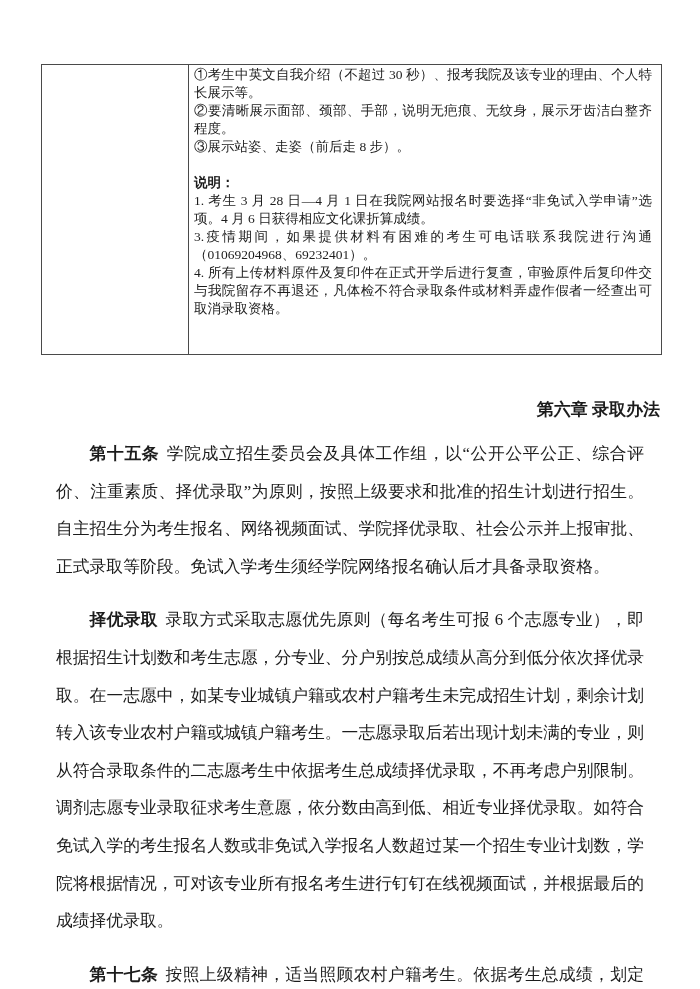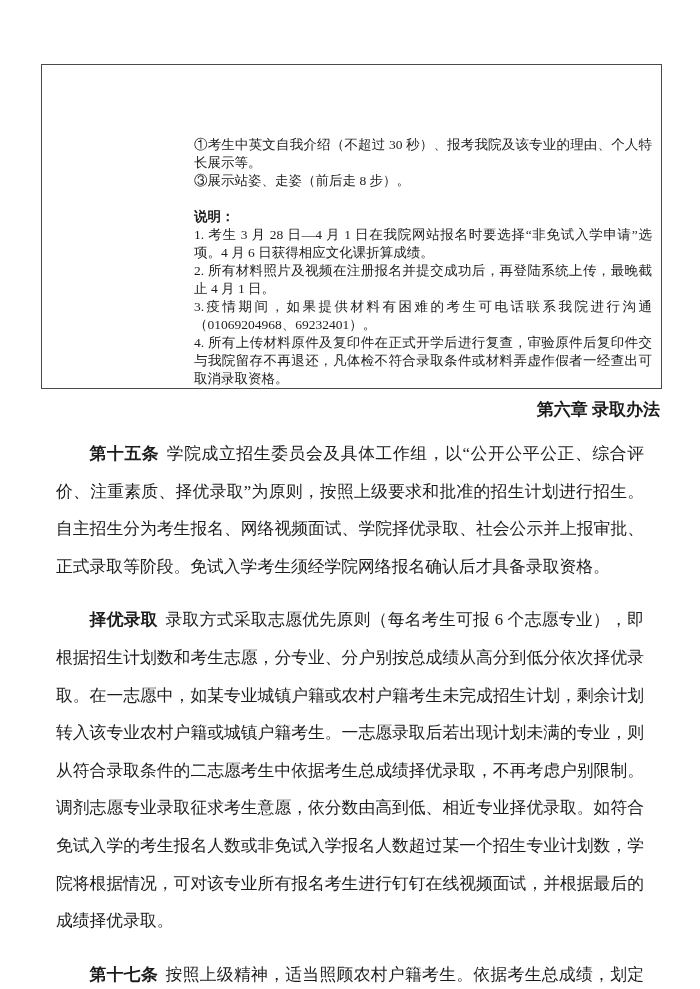--- a/index.html
+++ b/index.html
@@ -11,25 +11,24 @@
     font-family: "Liberation Serif", "DejaVu Serif", serif;
     color: #1c1c1c;
     overflow: hidden;
   }
   
   .doc-table {
     position: absolute;
     left: 41px;
     top: 64px;
     width: 621px;
-    height: 325px;
+    height: 291px;
     border: 1px solid #4a4a4a;
     box-sizing: border-box;
     display: flex;
-    align-items: flex-end;
   }
   .cell-left {
     width: 147px;
     border-right: 1px solid #4a4a4a;
     box-sizing: border-box;
     flex: none;
   }
   .cell-right {
     flex: 1;
     box-sizing: border-box;
@@ -72,25 +71,25 @@
 </style>
 </head>
 <body>
 
 <div class="page">
 
   <div class="doc-table">
     <div class="cell-left"></div>
     <div class="cell-right">
       <div class="tline">①考生中英文自我介绍（不超过 30 秒）、报考我院及该专业的理由、个人特长展示等。</div>
+      <div class="tline">②要清晰展示面部、颈部、手部，说明无疤痕、无纹身，展示牙齿洁白整齐程度。</div>
       <div class="tline">③展示站姿、走姿（前后走 8 步）。</div>
       <div class="blank-line"></div>
       <div class="tline notes-label">说明：</div>
       <div class="tline">1. 考生 3 月 28 日—4 月 1 日在我院网站报名时要选择“非免试入学申请”选项。4 月 6 日获得相应文化课折算成绩。</div>
-      <div class="tline">2. 所有材料照片及视频在注册报名并提交成功后，再登陆系统上传，最晚截止 4 月 1 日。</div>
       <div class="tline">3.疫情期间，如果提供材料有困难的考生可电话联系我院进行沟通（01069204968、69232401）。</div>
       <div class="tline">4. 所有上传材料原件及复印件在正式开学后进行复查，审验原件后复印件交与我院留存不再退还，凡体检不符合录取条件或材料弄虚作假者一经查出可取消录取资格。</div>
     </div>
   </div>
 
   <div class="content">
     <h2 class="chapter-heading">第六章 录取办法</h2>
 
     <p class="article">
       <span class="art-label">第十五条</span><span>学院成立招生委员会及具体工作组，以“公开公平公正、综合评价、注重素质、择优录取”为原则，按照上级要求和批准的招生计划进行招生。自主招生分为考生报名、网络视频面试、学院择优录取、社会公示并上报审批、正式录取等阶段。免试入学考生须经学院网络报名确认后才具备录取资格。</span>

